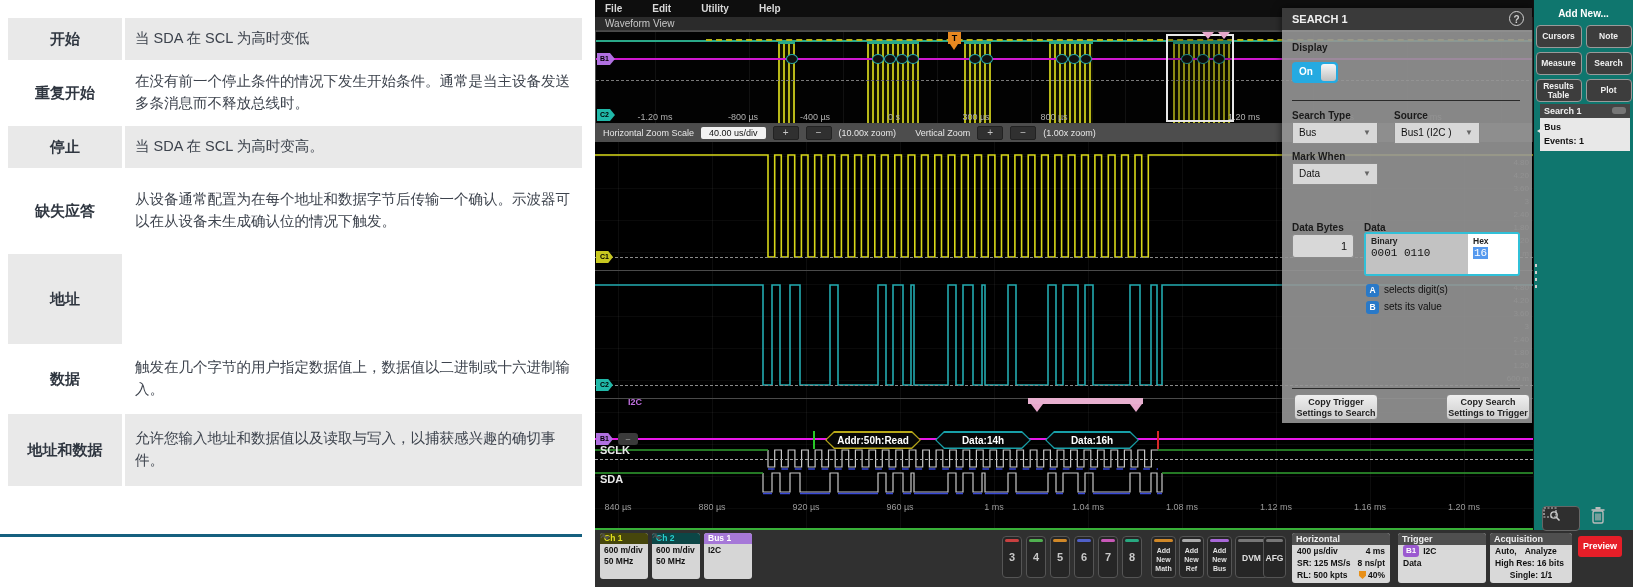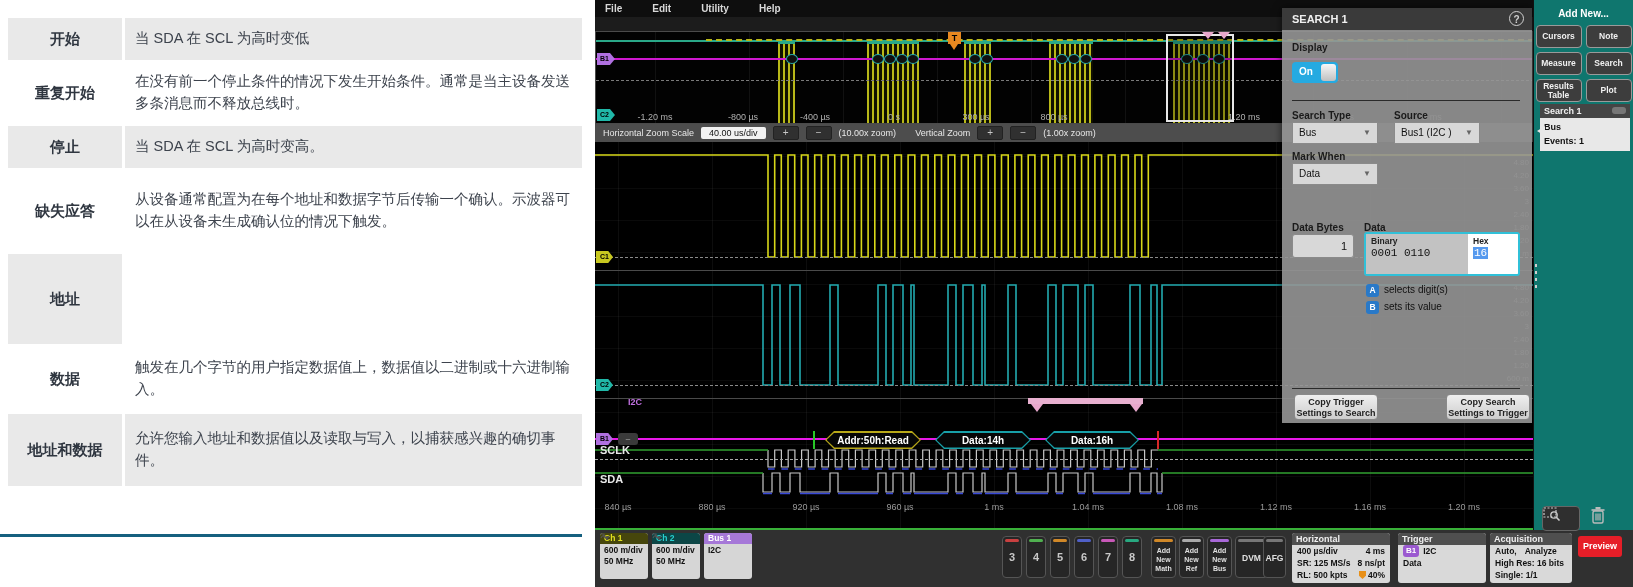--- a/index.html
+++ b/index.html
@@ -182,20 +182,23 @@
   <div class="tbl-footer"></div>
 
   <div class="scope">
 
     <div class="menubar" id="menubar">
         <span>File</span>
         <span>Edit</span>
         <span>Utility</span>
         <span>Help</span>
       </div>
+    <div class="tabbar">
+      <span>Waveform View</span>
+    </div>
 
     <div class="overview">
       <div class="ov-line" style="left:0;top:8px;width:938px;height:2px;background:#2aa888;"></div>
       <div class="ov-line" style="left:110px;top:7px;width:828px;border-top:2px dashed #b8b818;"></div>
       <div id="ovbursts">
           <div class="burst" style="left: 182px; width: 17px;"></div>
           <div class="burst" style="left: 271px; width: 52px;"></div>
           <div class="burst" style="left: 368px; width: 27px;"></div>
           <div class="burst" style="left: 453px; width: 44px;"></div>
           <div class="burst" style="left: 577px; width: 58px;"></div>
@@ -493,20 +496,20 @@
       </div>
       <div class="infobox" style="left:895px;width:82px;">
         <div class="hd">Acquisition</div>
         <div class="rw" style="justify-content:flex-start;gap:8px;">
             <span>Auto,</span>
             <span>Analyze</span>
           </div>
         <div class="rw" style="justify-content:flex-start;">
             <span>High Res: 16 bits</span>
           </div>
-        <div class="rw" style="justify-content:flex-start;">
+        <div class="rw" style="justify-content:center;">
             <span>Single: 1/1</span>
           </div>
       </div>
       <div class="preview">Preview</div>
     </div>
   </div>
 </div>
 
 </body></html>

